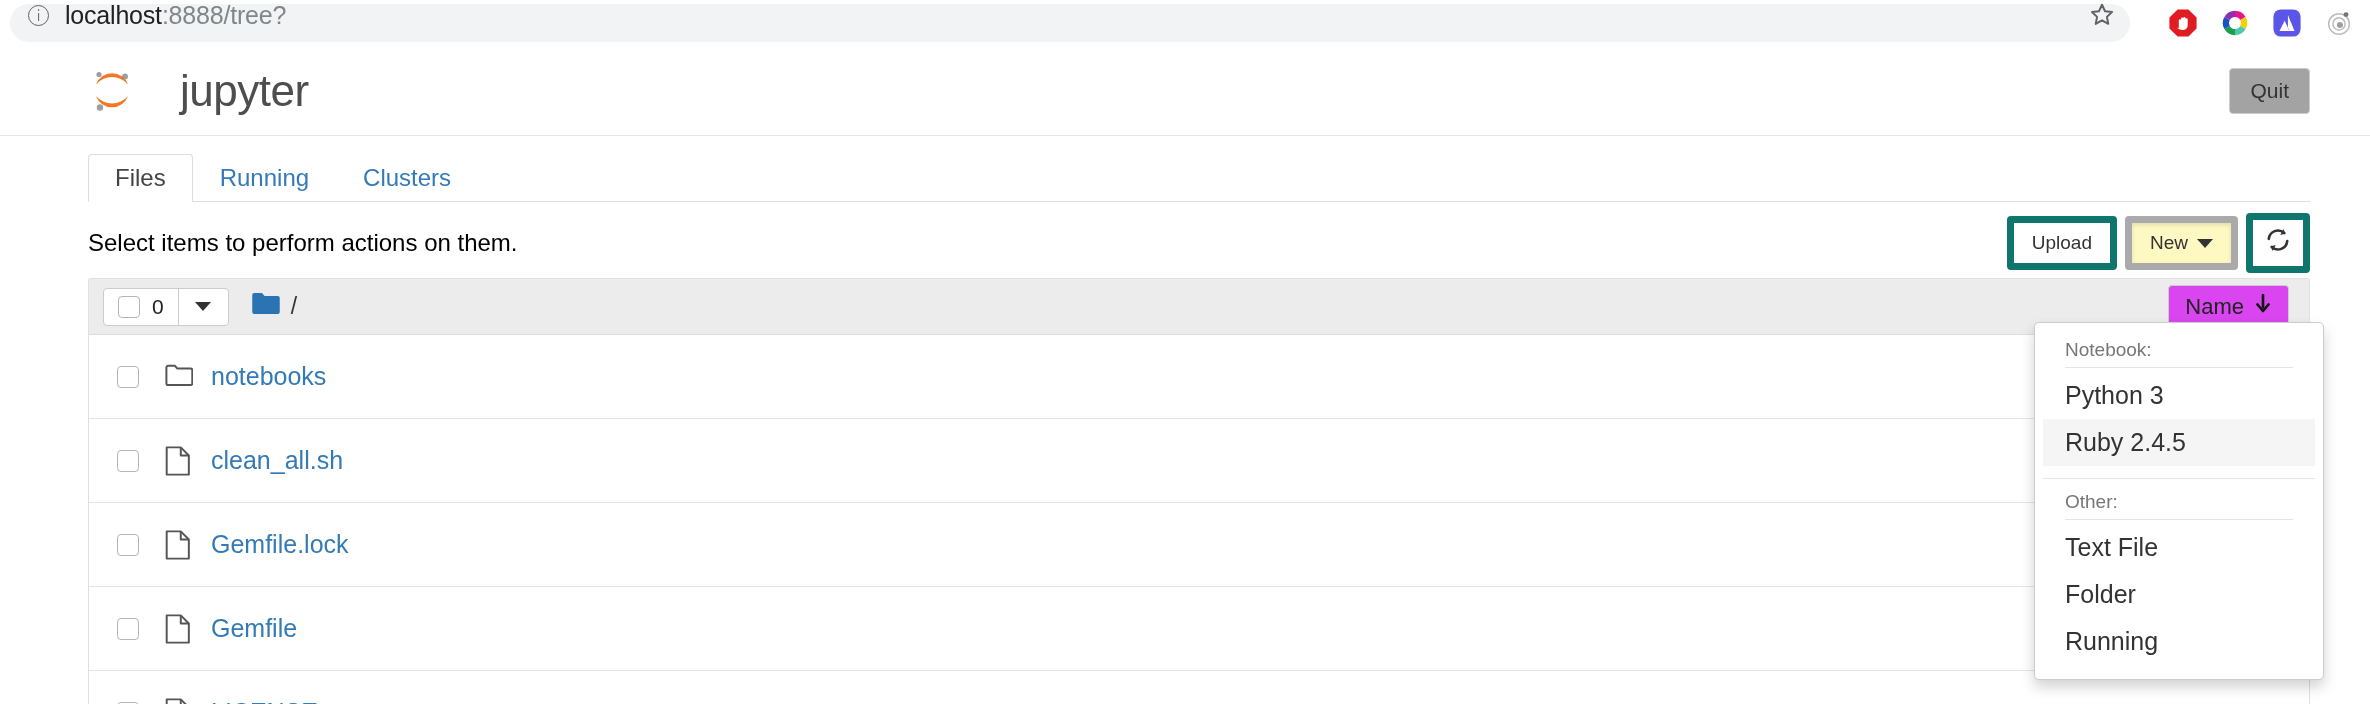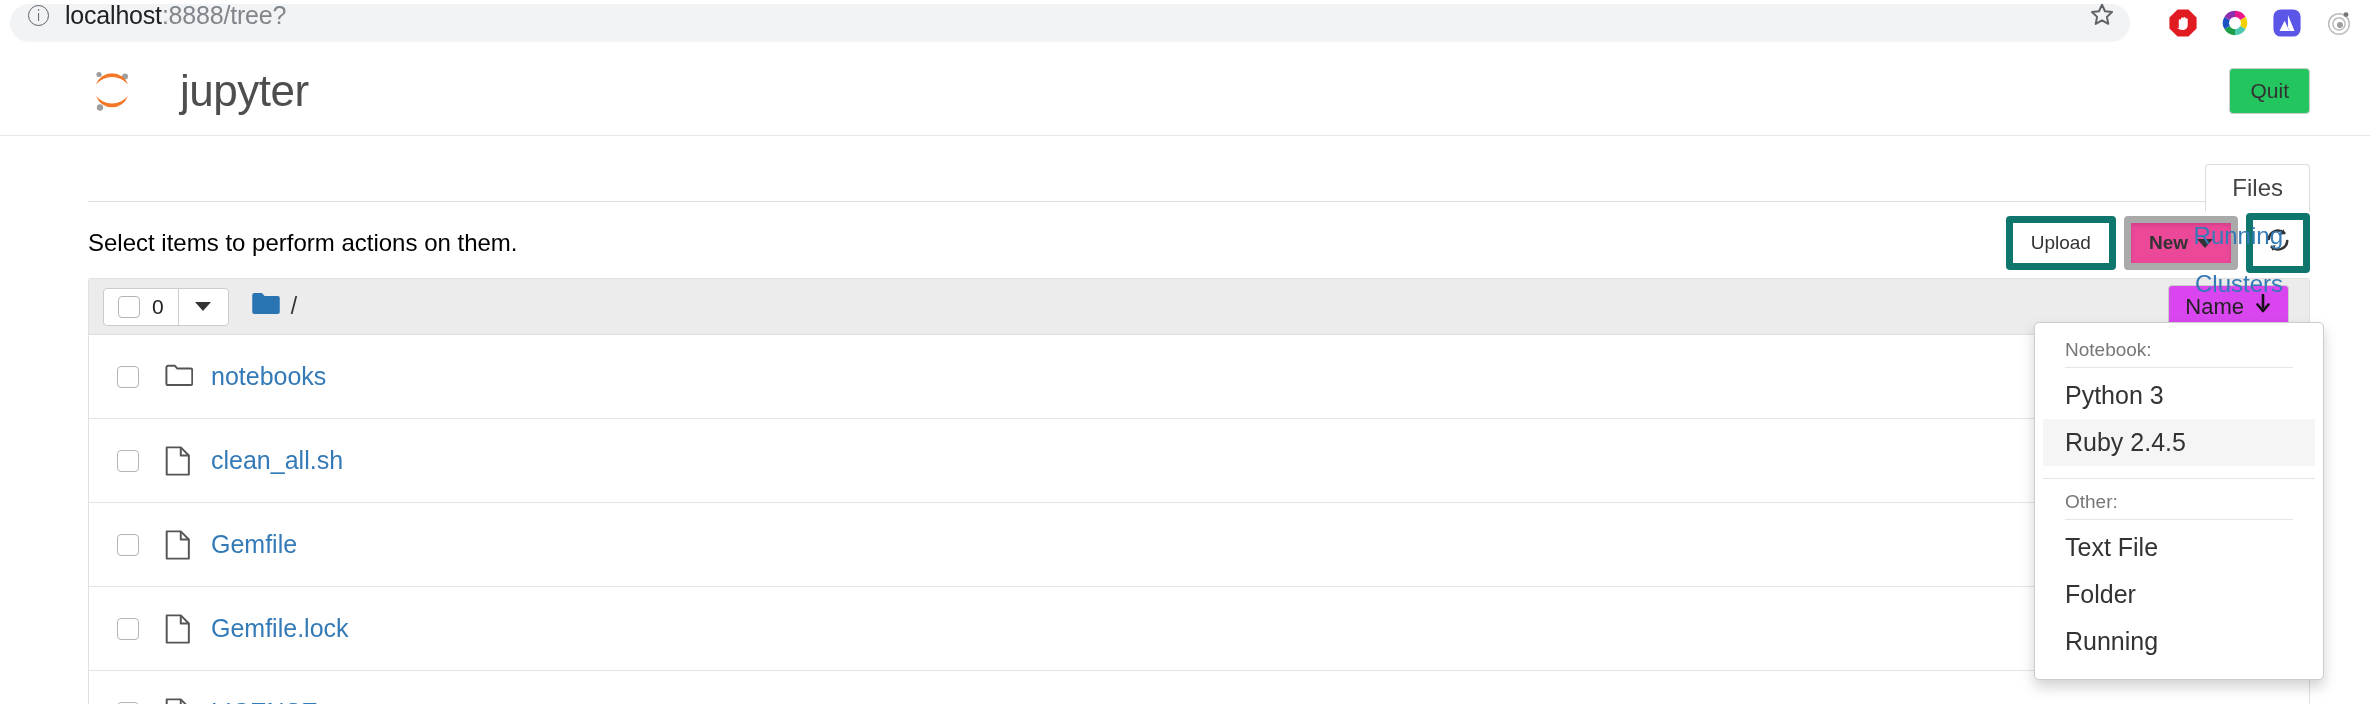--- a/index.html
+++ b/index.html
@@ -90,36 +90,35 @@
     font-size: 44px;
     color: #4e4e4e;
     letter-spacing: -0.5px;
     font-weight: 400;
     margin-left: 32px;
   }
   .quit-btn {
     margin-left: auto;
     font-size: 21px;
     color: #333;
-    background: #22c55e;
+    background: #a3a3a3;
     border: 1px solid #ccc;
     border-radius: 4px;
     padding: 10px 20px;
     cursor: pointer;
     font-family: "Liberation Sans", sans-serif;
   }
 
   
   .tab-strip {
     padding: 28px 60px 0 88px;
     display: flex;
     align-items: flex-end;
     position: relative;
     height: 66px;
-    flex-direction: column;
   }
   .tab-strip::after {
     content: "";
     position: absolute;
     left: 88px; right: 60px; bottom: 0;
     height: 1px;
     background: #ddd;
   }
   .tab {
     font-size: 24px;
@@ -153,24 +152,23 @@
     color: #333;
     background: #fff;
     border: 7px solid #0f766e;
     border-radius: 4px;
     padding: 9px 18px;
     cursor: pointer;
     font-family: "Liberation Sans", sans-serif;
     line-height: 1.2;
   }
   .btn.pressed {
-    background: #ec4899;
+    background: #fef9c3;
     border-color: #aaa;
     box-shadow: inset 0 2px 4px rgba(0,0,0,.12);
-    font-weight: bold;
   }
   .btn .caret {
     display: inline-block;
     margin-left: 9px;
     border-left: 8px solid transparent;
     border-right: 8px solid transparent;
     border-top: 9px solid #333;
     vertical-align: middle;
   }
   .btn.icon-btn { padding: 7px 12px; }
@@ -457,38 +455,38 @@
       </div>
 
       <div class="row">
         <span class="cbx"></span>
         <span class="row-icon">
           <svg viewBox="0 0 22 26" width="26" height="30">
               <path d="M1.2 1.2h12.2l7 7v16.6H1.2z" fill="none" stroke="#555" stroke-width="1.7" stroke-linejoin="round"></path>
               <path d="M13.4 1.2v7h7" fill="none" stroke="#555" stroke-width="1.7" stroke-linejoin="round"></path>
             </svg>
         </span>
-        <span class="row-name">Gemfile</span>
+        <span class="row-name">Gemfile.lock</span>
         <span class="row-spacer"></span>
         <span class="row-date"></span>
-        <span class="row-size">7 B</span>
+        <span class="row-size">kB</span>
       </div>
 
       <div class="row">
         <span class="cbx"></span>
         <span class="row-icon">
           <svg viewBox="0 0 22 26" width="26" height="30">
               <path d="M1.2 1.2h12.2l7 7v16.6H1.2z" fill="none" stroke="#555" stroke-width="1.7" stroke-linejoin="round"></path>
               <path d="M13.4 1.2v7h7" fill="none" stroke="#555" stroke-width="1.7" stroke-linejoin="round"></path>
             </svg>
         </span>
-        <span class="row-name">Gemfile.lock</span>
+        <span class="row-name">Gemfile</span>
         <span class="row-spacer"></span>
         <span class="row-date"></span>
-        <span class="row-size">kB</span>
+        <span class="row-size">7 B</span>
       </div>
 
       <div class="row">
         <span class="cbx"></span>
         <span class="row-icon">
           <svg viewBox="0 0 22 26" width="26" height="30">
               <path d="M1.2 1.2h12.2l7 7v16.6H1.2z" fill="none" stroke="#555" stroke-width="1.7" stroke-linejoin="round"></path>
               <path d="M13.4 1.2v7h7" fill="none" stroke="#555" stroke-width="1.7" stroke-linejoin="round"></path>
             </svg>
         </span>

